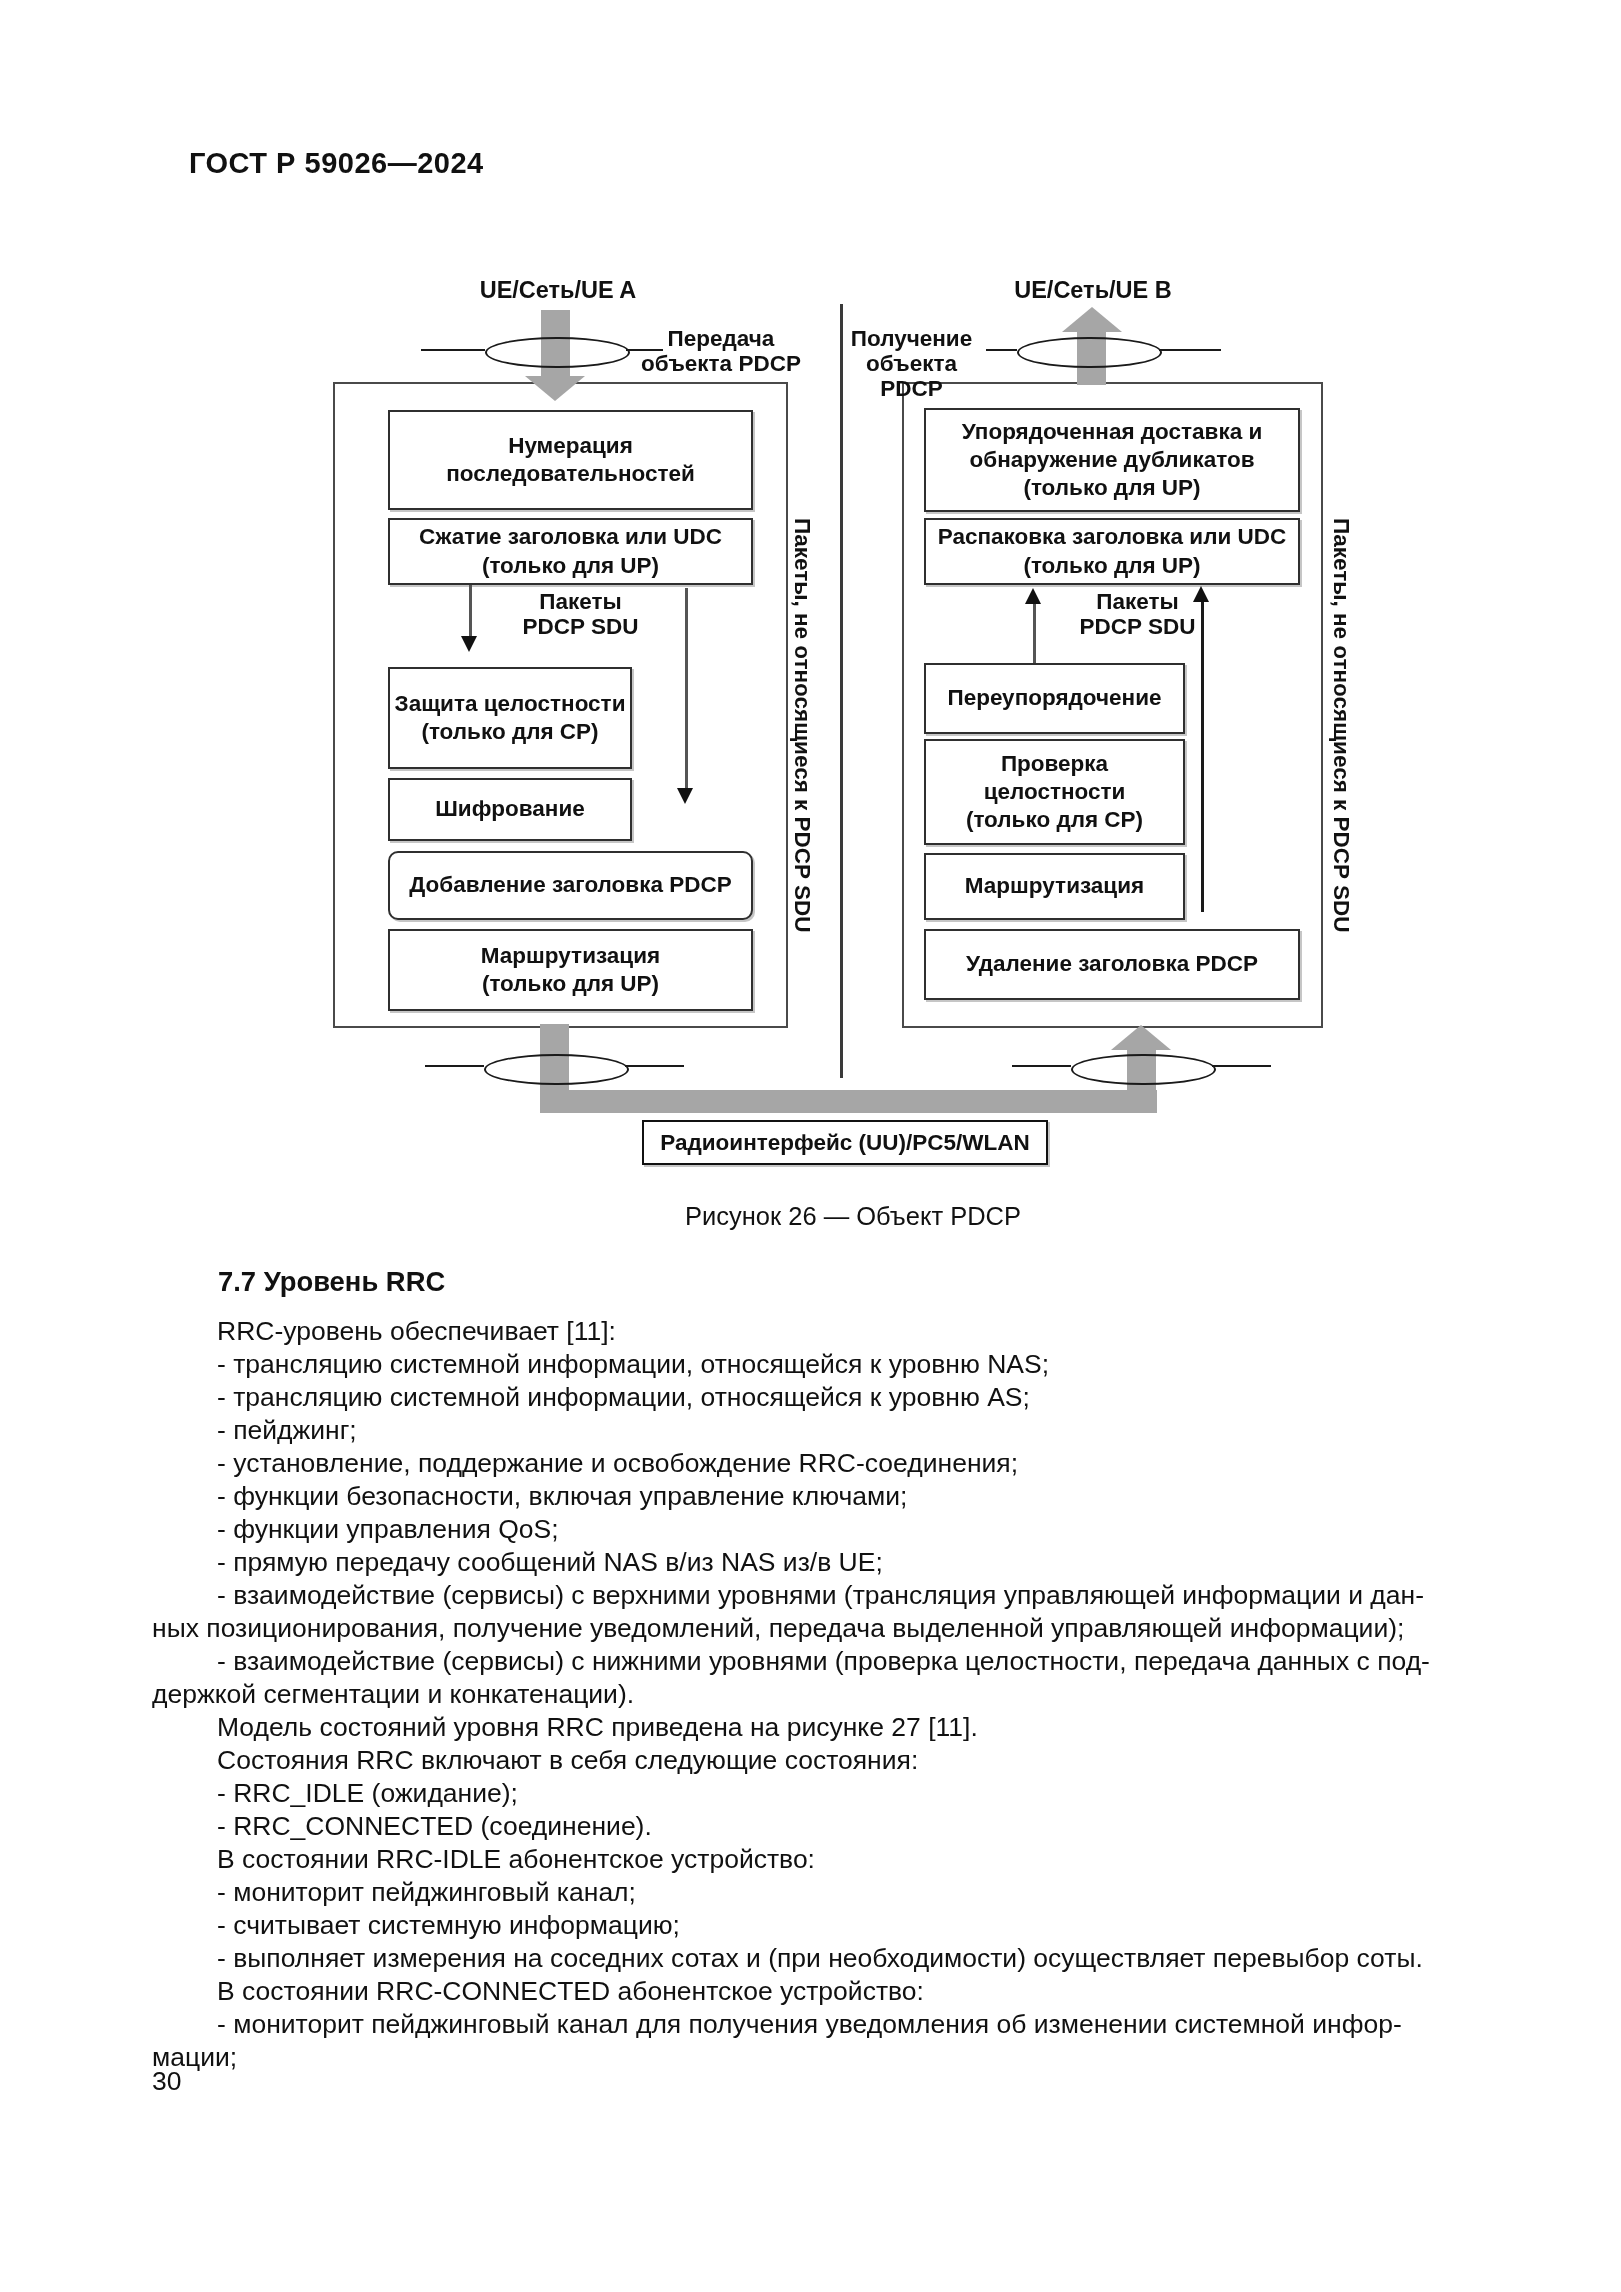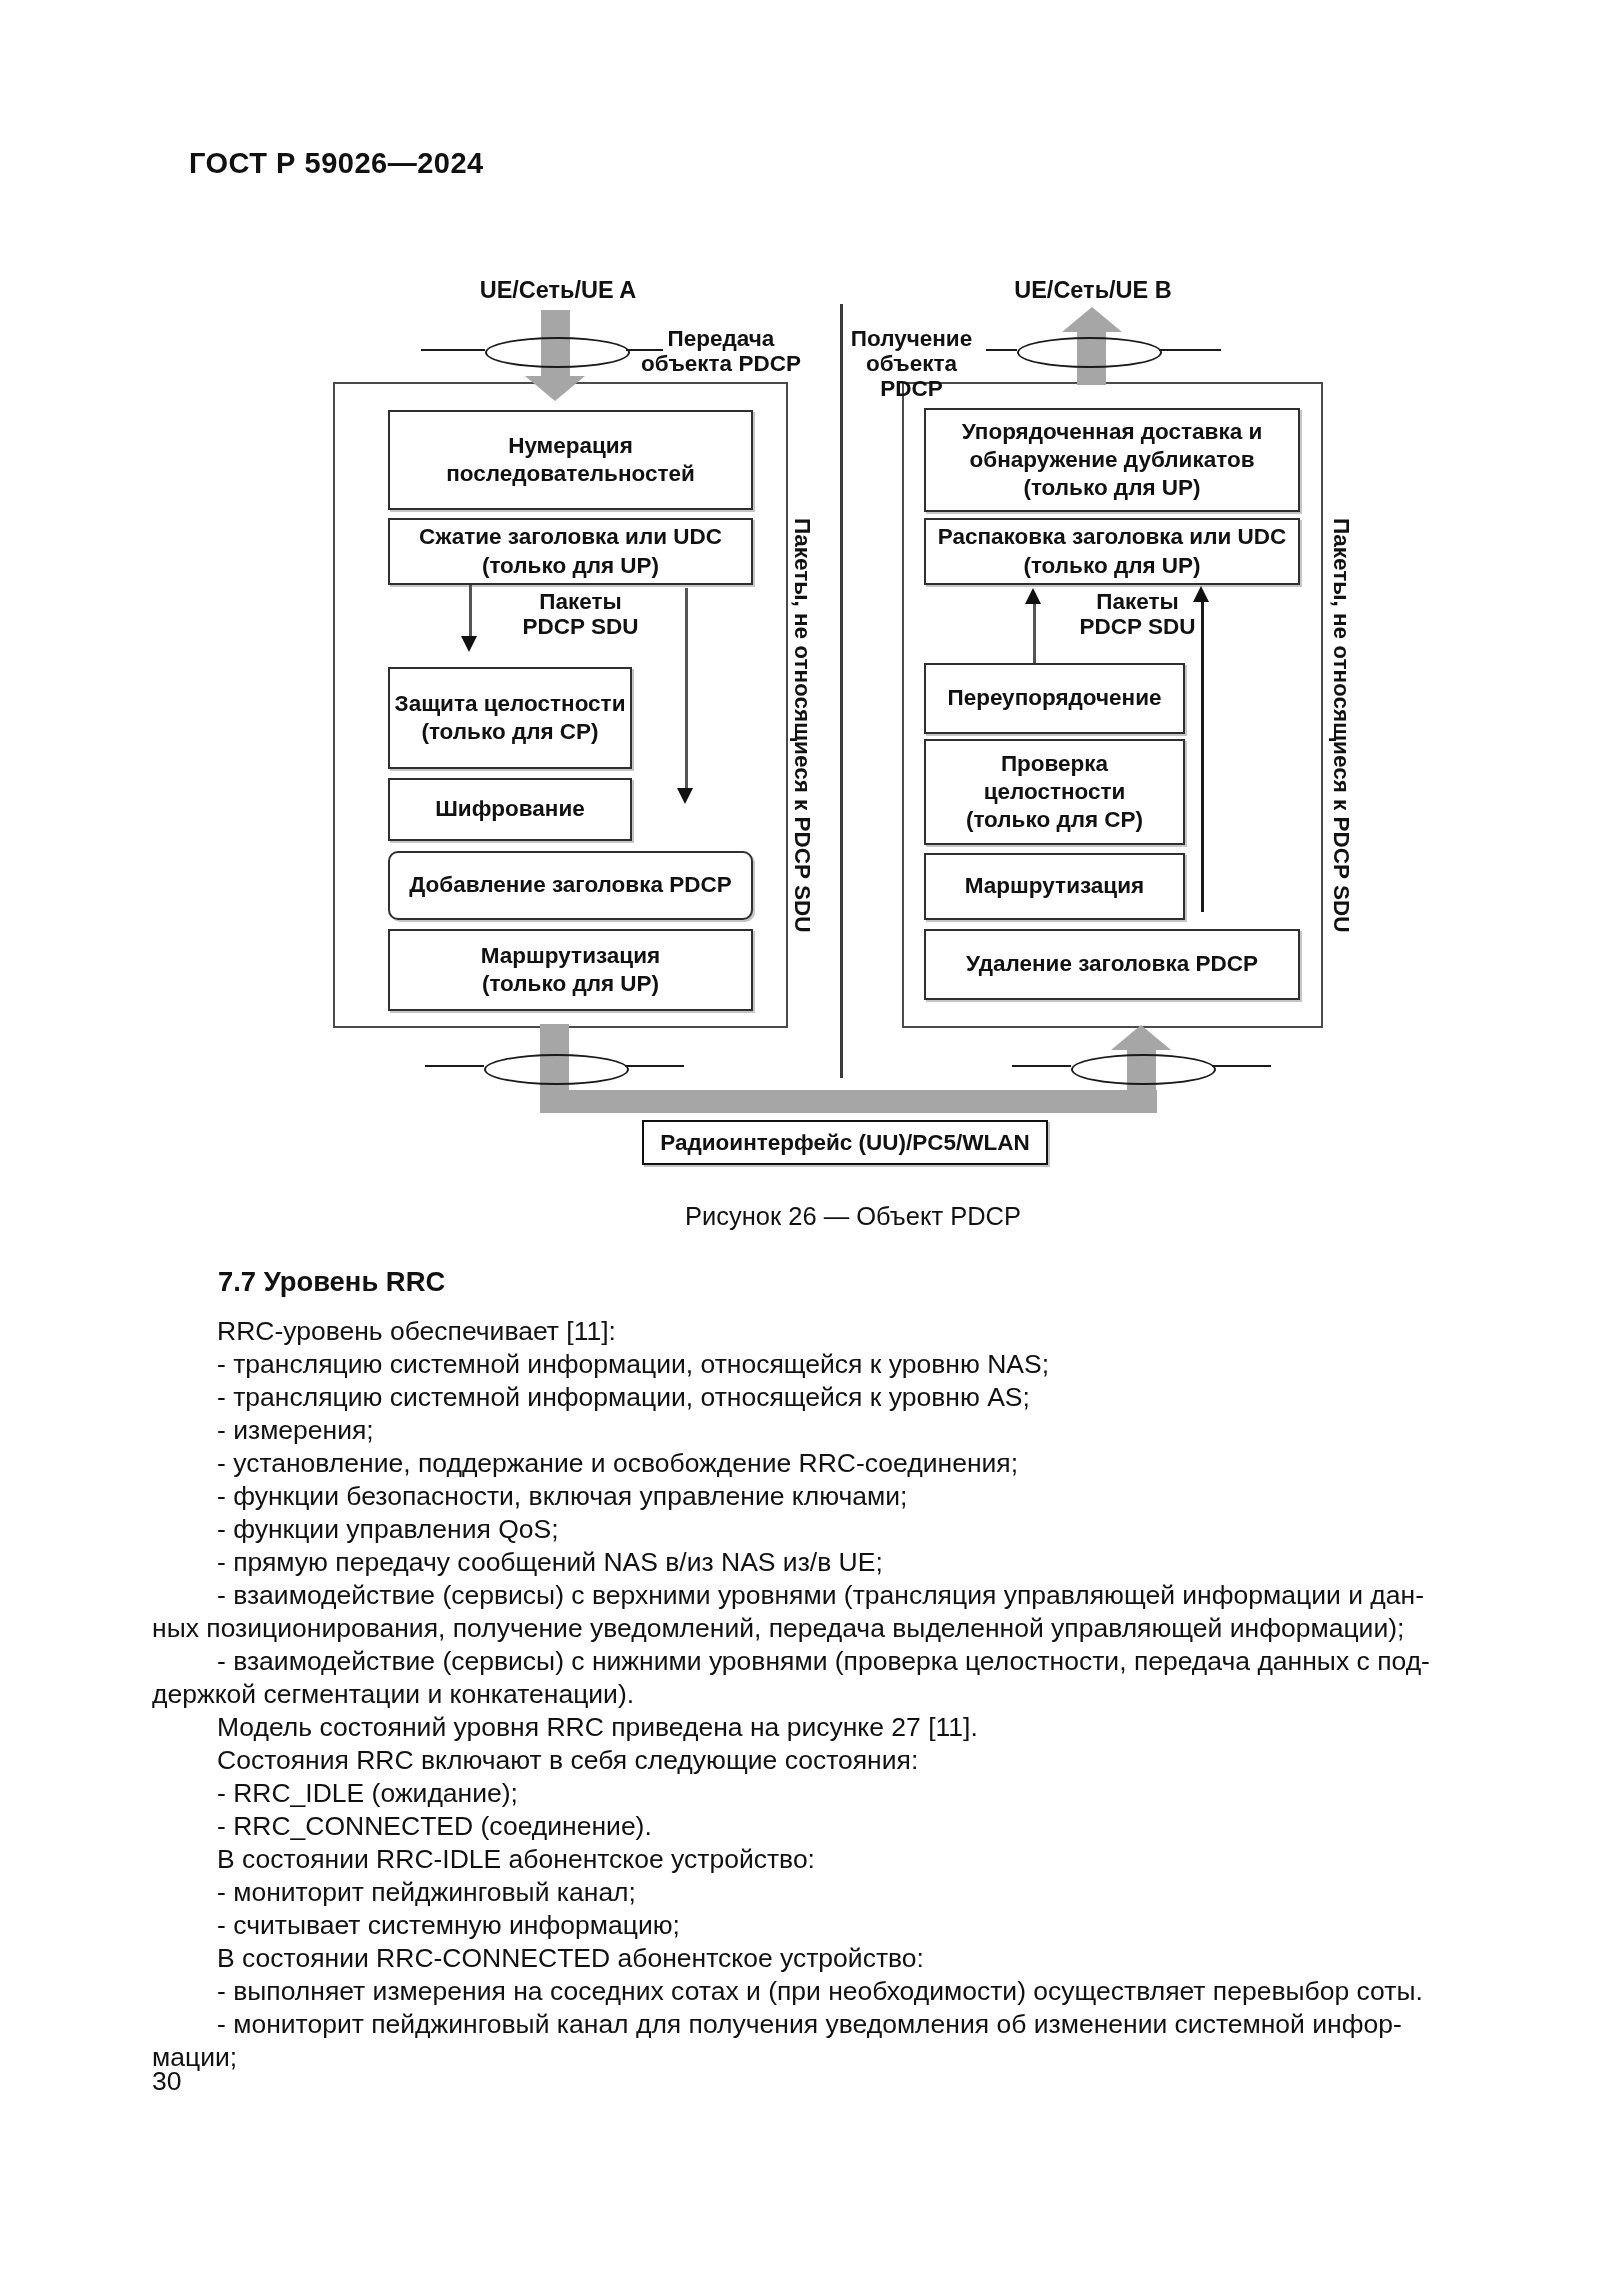--- a/index.html
+++ b/index.html
@@ -134,37 +134,37 @@
 
   <div class="radiobox">Радиоинтерфейс (UU)/PC5/WLAN</div>
 
   <div class="fig-caption">Рисунок 26 — Объект PDCP</div>
 
   <div class="sec-heading">7.7 Уровень RRC</div>
   <div class="bodytext">
       <div class="bodyline indent">RRC-уровень обеспечивает [11]:</div>
       <div class="bodyline indent">- трансляцию системной информации, относящейся к уровню NAS;</div>
       <div class="bodyline indent">- трансляцию системной информации, относящейся к уровню AS;</div>
-      <div class="bodyline indent">- измерения;</div>
+      <div class="bodyline indent">- пейджинг;</div>
       <div class="bodyline indent">- установление, поддержание и освобождение RRC-соединения;</div>
       <div class="bodyline indent">- функции безопасности, включая управление ключами;</div>
       <div class="bodyline indent">- функции управления QoS;</div>
       <div class="bodyline indent">- прямую передачу сообщений NAS в/из NAS из/в UE;</div>
       <div class="bodyline indent">- взаимодействие (сервисы) с верхними уровнями (трансляция управляющей информации и дан-</div>
       <div class="bodyline">ных позиционирования, получение уведомлений, передача выделенной управляющей информации);</div>
       <div class="bodyline indent">- взаимодействие (сервисы) с нижними уровнями (проверка целостности, передача данных с под-</div>
       <div class="bodyline">держкой сегментации и конкатенации).</div>
       <div class="bodyline indent">Модель состояний уровня RRC приведена на рисунке 27 [11].</div>
       <div class="bodyline indent">Состояния RRC включают в себя следующие состояния:</div>
       <div class="bodyline indent">- RRC_IDLE (ожидание);</div>
       <div class="bodyline indent">- RRC_CONNECTED (соединение).</div>
       <div class="bodyline indent">В состоянии RRC-IDLE абонентское устройство:</div>
       <div class="bodyline indent">- мониторит пейджинговый канал;</div>
       <div class="bodyline indent">- считывает системную информацию;</div>
+      <div class="bodyline indent">- выполняет измерения на соседних сотах и (при необходимости) осуществляет перевыбор соты.</div>
       <div class="bodyline indent">В состоянии RRC-CONNECTED абонентское устройство:</div>
-      <div class="bodyline indent">- выполняет измерения на соседних сотах и (при необходимости) осуществляет перевыбор соты.</div>
       <div class="bodyline indent">- мониторит пейджинговый канал для получения уведомления об изменении системной инфор-</div>
       <div class="bodyline">мации;</div>
     </div>
 
   <div class="page-number">30</div>
 </div>
 
 
 </body></html>

